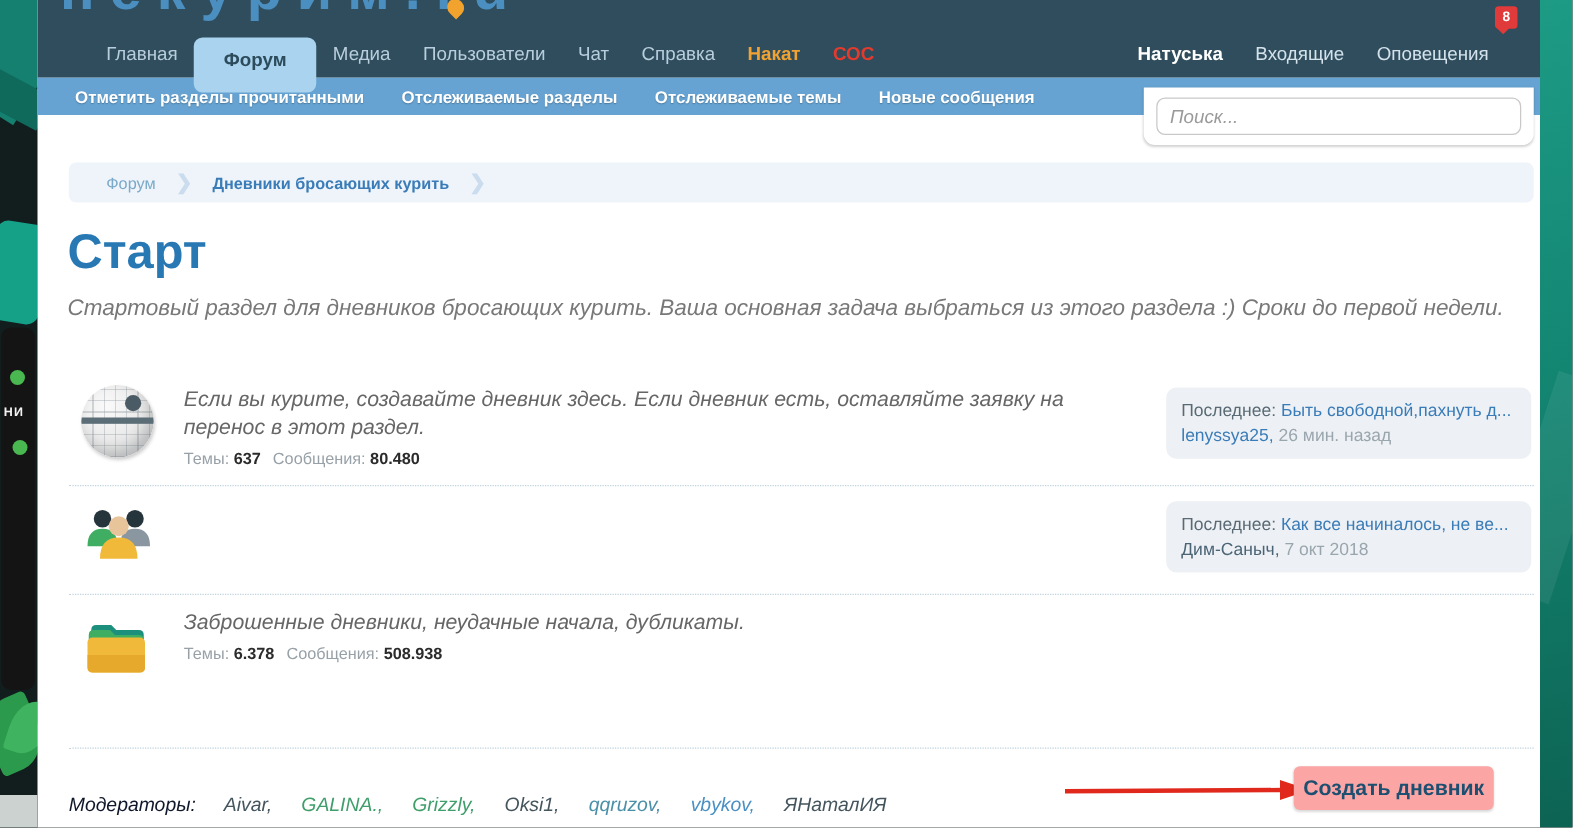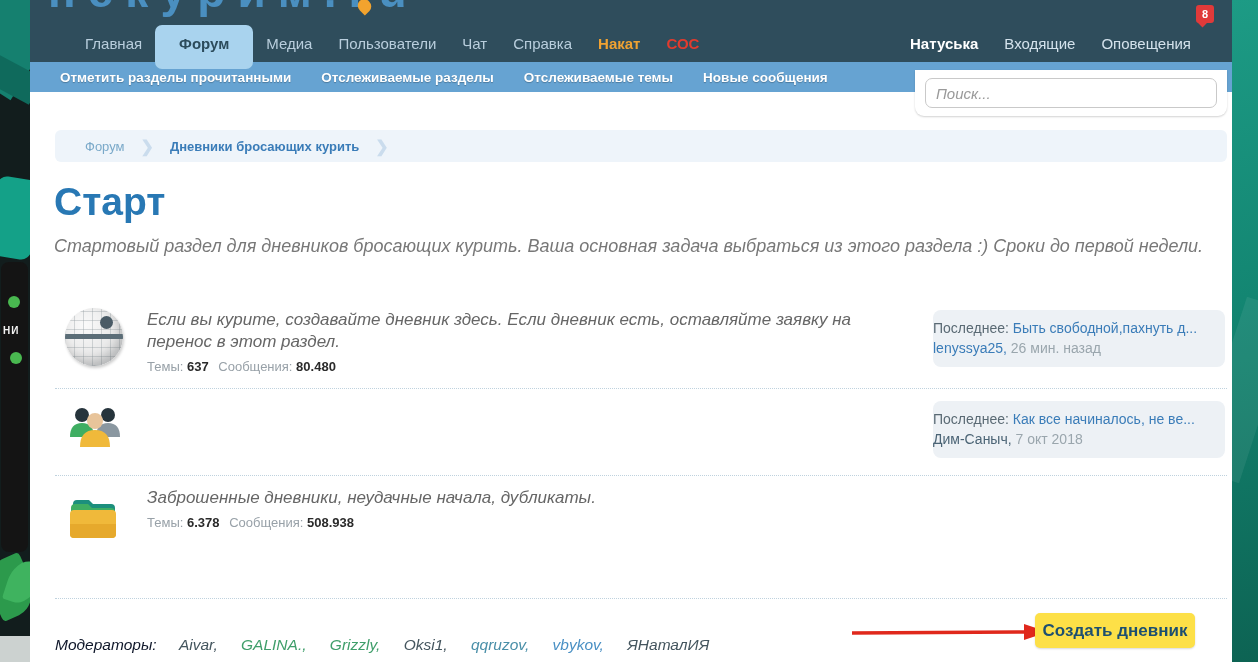--- a/index.html
+++ b/index.html
@@ -29,21 +29,21 @@
   .rs-glow { position:absolute; top:300px; left:-14px; width:50px; height:180px; background:rgba(255,255,255,0.07); transform:rotate(18deg); }
 
   
   .content { position:absolute; left:30px; top:0; width:1202px; height:662px; background:#ffffff; overflow:hidden; }
 
   
   .topbar { position:relative; width:100%; height:62px; background:#2f4d5c; z-index:5; }
   .logo { position:absolute; left:18px; top:-36px; font-size:46px; font-weight:bold; color:#4a8fc0;
     letter-spacing:12px; white-space:nowrap; }
   .logo-dot { position:absolute; left:328px; top:-1px; width:13px; height:14px; background:#f2a32e; border-radius:50% 50% 50% 0; transform:rotate(-45deg); }
-  .mainnav { position:absolute; left:42px; bottom:0; display:flex; align-items:flex-start; }
+  .mainnav { position:absolute; left:42px; bottom:0; display:flex; align-items:center; }
   .nav-item { font-size:15px; color:#b9cedd; padding:10px 13px; white-space:nowrap; cursor:pointer; }
   .nav-item.active { background:#a9d3ee; color:#2c4c5c; font-weight:bold; border-radius:7px;
     padding:10px 24px 17px; margin-bottom:-17px; position:relative; z-index:6; }
   .nav-item.orange { color:#f0a232; font-weight:bold; }
   .nav-item.red { color:#e23b2e; font-weight:bold; }
   .usernav { position:absolute; right:28px; bottom:0; display:flex; align-items:flex-end; }
   .usernav .nav-item { color:#d4e2ec;text-align:right; }
   .usernav .nav-item.me { color:#ffffff; font-weight:bold; }
   .badge { position:absolute; top:5px; right:18px; min-width:18px; height:18px; background:#e03a3a;
     color:#fff; font-size:11px; font-weight:bold; line-height:18px; text-align:center; border-radius:3px; z-index:7; cursor:pointer; }
@@ -79,21 +79,21 @@
   .rows { position:absolute; left:25px; top:298px; width:1172px; }
   .frow { position:relative; display:flex; padding:8px 0 14px 10px; border-bottom:1px dotted #bfd2de; }
   .frow:last-child { border-bottom:none; }
   .ficon { width:62px; height:62px; flex:0 0 62px; margin-right:20px; margin-top:2px; position:relative; }
   .fmain { width:770px; }
   .ftitle { font-size:23px; font-weight:bold; color:#3177b0; letter-spacing:0.3px; cursor:pointer; }
   .fdesc { font-size:17px; font-style:italic; color:#666; line-height:1.3; margin-top:3px; }
   .fstats { font-size:13px; margin-top:6px; color:#98a1a8; }
   .fstats b { color:#2b2b2b; font-weight:bold; margin-right:6px; }
   .lastbox { position:absolute; right:2px; top:12px; width:292px; background:#edf1f5; border-radius:8px;
-    padding:8px 0; font-size:14px; line-height:1.45; }
+    padding:8px 12px; font-size:14px; line-height:1.45; }
   .last-label { color:#5a6a74; }
   .last-title { color:#3a7cb8; cursor:pointer; }
   .last-user { color:#3a7cb8; cursor:pointer; }
   .last-user.dark { color:#4b6475; }
   .last-time { color:#9aa6ad; }
 
   
   .globe { width:58px; height:58px; border-radius:50%;
     background:
       repeating-linear-gradient(90deg, rgba(140,150,155,0.35) 0 1px, transparent 1px 9px),
@@ -109,21 +109,21 @@
 
   
   .footer-sep { position:absolute; left:25px; top:598px; width:1172px; border-top:1px dotted #bfd2de; }
   .moderators { position:absolute; left:25px; top:636px; font-size:15.5px; font-style:italic; }
   .mods-label { color:#0f172a; margin-right:6px; }
   .mod { margin-right:7px; cursor:pointer;margin-left:12px; }
   .mod.c-dark { color:#44555e; }
   .mod.c-green { color:#3f9e6a; }
   .mod.c-teal { color:#4a8fa8; }
   .mod.c-blue { color:#4a90c4; }
-  .create-btn { position:absolute; left:1005px; top:613px; width:160px; height:35px; background:#fde047;
+  .create-btn { position:absolute; left:1005px; top:613px; width:160px; height:35px; background:#fca5a5;
     border:none; border-radius:5px; font-size:17px; font-weight:bold; color:#1d4f70;
     font-family:"Liberation Sans", sans-serif; cursor:pointer; box-shadow:0 1px 2px rgba(0,0,0,0.15); }
   .arrow-annotation { position:absolute; left:818px; top:618px; width:208px; height:28px; pointer-events:none; }
 </style>
 </head>
 <body>
 
 <div id="screen">
 
   <div class="left-strip">

